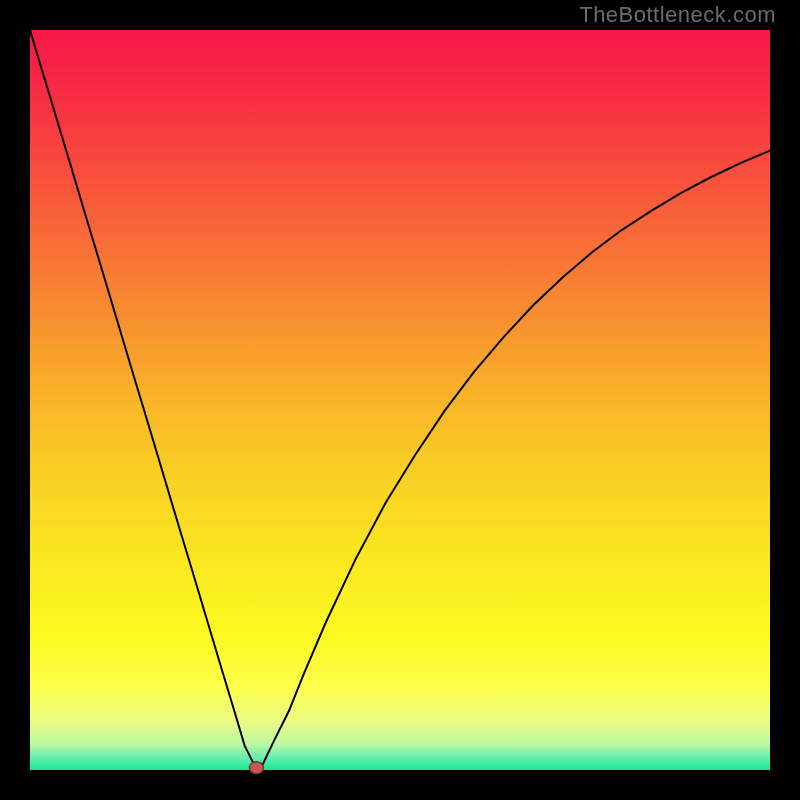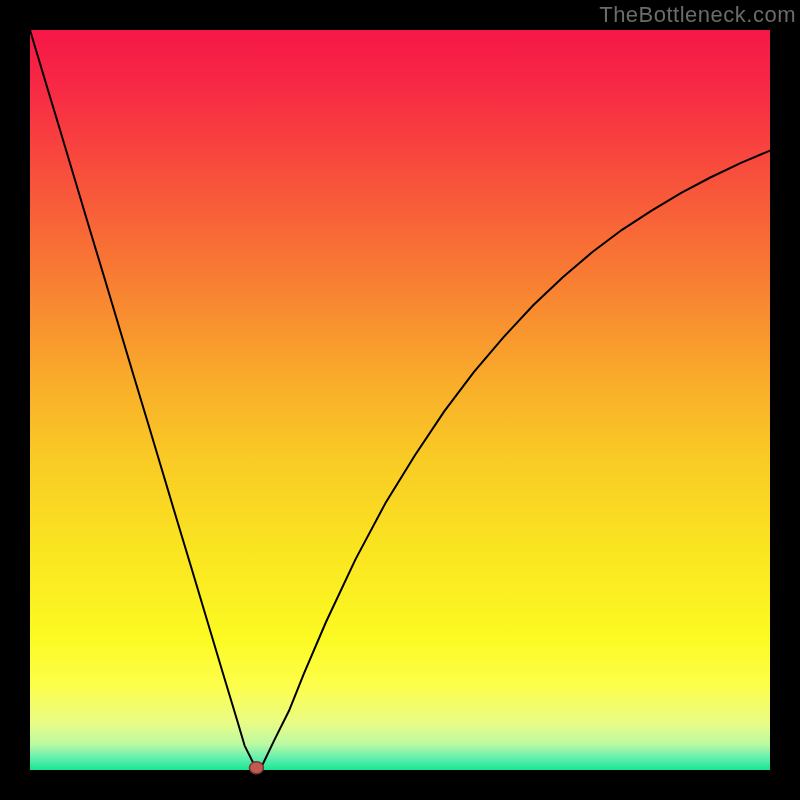--- a/index.html
+++ b/index.html
@@ -14,21 +14,21 @@
     position: relative;
     width: 800px;
     height: 800px;
   }
   svg {
     display: block;
   }
   .watermark {
     position: absolute;
     top: 2px;
-    right: 4px;
+    right: 24px;
     font-size: 22px;
     color: #6b6b6b;
     letter-spacing: 0.5px;
     user-select: none;
   }
 </style>
 </head>
 <body>
 
 <div class="canvas-wrap">

